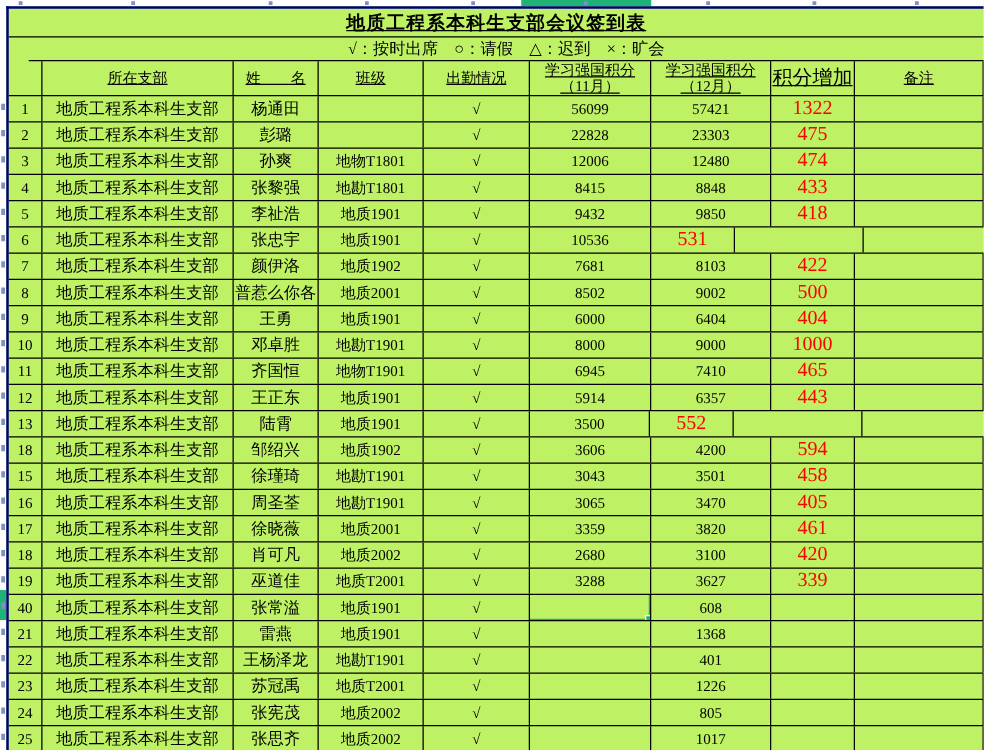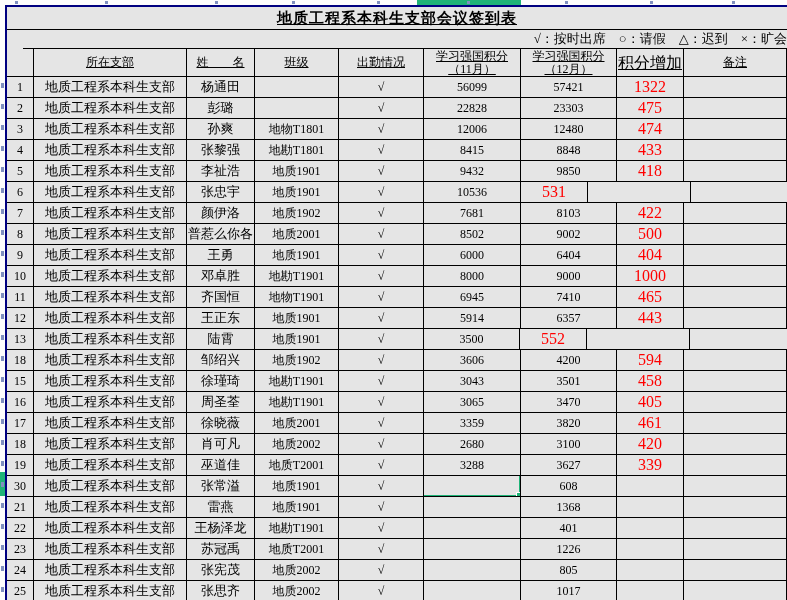--- a/index.html
+++ b/index.html
@@ -17,27 +17,27 @@
   }
   
   .col-strip{position:absolute;left:0;top:0;width:787px;height:5px;background:#fdfdfd;}
   .col-highlight{position:absolute;left:417px;top:0;width:104px;height:5px;background:var(--sel);}
   .letter-mark{position:absolute;top:1px;width:3px;height:3px;background:var(--hdrmark);}
   .row-strip{position:absolute;left:0;top:5px;width:5px;height:595px;background:#fdfdfd;}
   .row-highlight{position:absolute;left:0;top:467px;width:5px;height:24px;background:var(--sel);}
   .digit-mark{position:absolute;left:1px;width:3px;height:5px;background:var(--hdrmark);}
   
   .table{
-    position:absolute;left:5px;top:5px;width:782px;height:595px;background:#e5e5e5;
+    position:absolute;left:5px;top:5px;width:782px;height:595px;background:#bef264;
     border-top:2px solid var(--outer);border-left:2px solid var(--outer);
   }
   .row{display:flex;border-bottom:1px solid var(--grid);}
   .title-row{height:23px;align-items:center;justify-content:center;
     font-size:15px;font-weight:bold;text-decoration:underline;letter-spacing:1px;}
-  .legend-row{height:19px;align-items:center;justify-content:flex-end;font-size:13px;margin-left:16px;}
+  .legend-row{height:19px;align-items:center;justify-content:center;font-size:13px;margin-left:16px;}
   .header-row{height:28px;font-size:12px;}
   .header-row .td{display:flex;align-items:center;justify-content:center;
     text-align:center;white-space:pre-line;line-height:13px;text-decoration:underline;}
   .data-row{height:21px;font-size:13px;}
   .data-row .td{display:flex;align-items:center;justify-content:center;overflow:hidden;}
   .td{border-right:1px solid var(--grid);height:100%;}
   .col-num{width:27px;font-size:12px;}
   .col-branch{width:153px;}
   .col-name{width:68px;}
   .col-class{width:84px;font-size:12px;}
@@ -321,21 +321,21 @@
     <div class="td col-branch">地质工程系本科生支部</div>
     <div class="td col-name">巫道佳</div>
     <div class="td col-class">地质T2001</div>
     <div class="td col-att">√</div>
     <div class="td col-nov">3288</div>
     <div class="td col-dec">3627</div>
     <div class="td col-inc">339</div>
     <div class="td col-note"></div>
   </div>
       <div class="row data-row">
-    <div class="td col-num">30</div>
+    <div class="td col-num">40</div>
     <div class="td col-branch">地质工程系本科生支部</div>
     <div class="td col-name">张常溢</div>
     <div class="td col-class">地质1901</div>
     <div class="td col-att">√</div>
     <div class="td col-nov selected"></div>
     <div class="td col-dec">608</div>
     <div class="td col-inc"></div>
     <div class="td col-note"></div>
   </div>
       <div class="row data-row">

